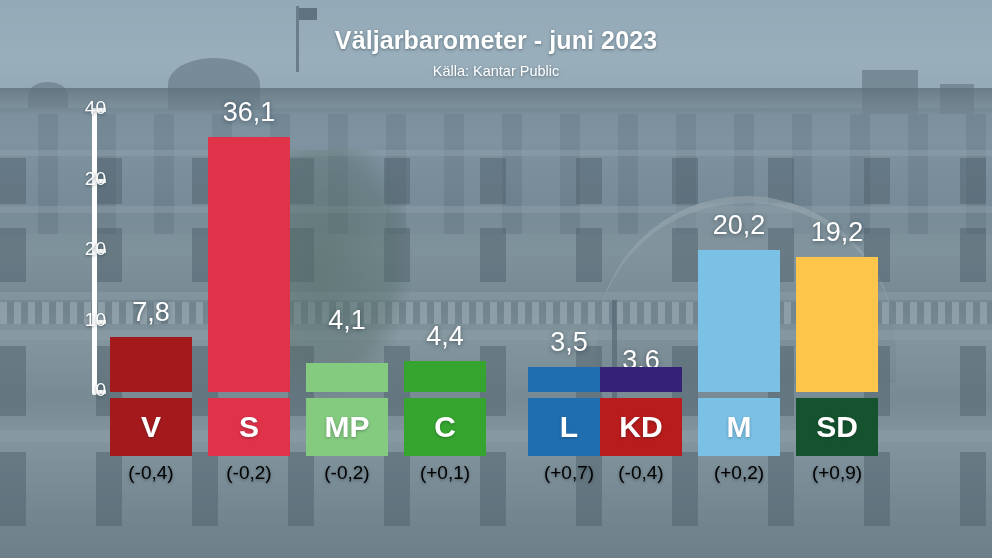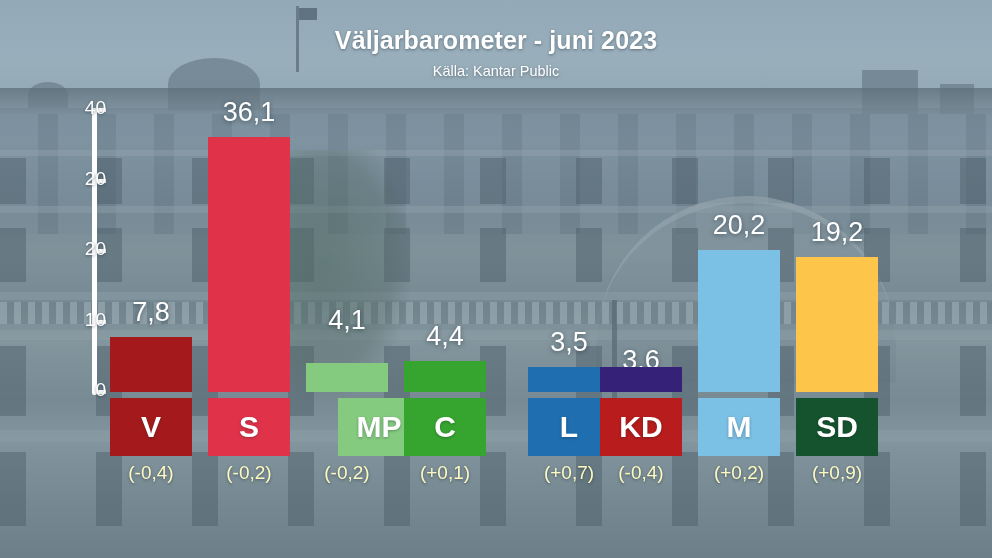--- a/index.html
+++ b/index.html
@@ -222,21 +222,21 @@
     color: #ffffff;
     text-shadow: 0 1px 3px rgba(18,32,42,.35);
   }
   .bar-change {
     position: absolute;
     left: -9px;
     top: 462px;
     width: 100px;
     text-align: center;
     font-size: 19px;
-    color: #fef9c3;
+    color: #000000;
     text-shadow: 0 1px 3px rgba(20,35,45,.5);
     white-space: nowrap;
   }
 </style>
 </head>
 <body>
 
 <div id="stage">
 
   <div class="bg-photo">
@@ -312,21 +312,21 @@
       </div>
       <div class="bar-group" style="left: 208px; top: 0px; height: 558px; border-radius: 7px;">
         <div class="bar-value" style="top: 97px;">36,1</div>
         <div class="bar-rect" style="top: 137px; height: 255px; background: rgb(224, 51, 74);"></div>
         <div class="bar-key" style="background: rgb(224, 51, 74);">S</div>
         <div class="bar-change">(-0,2)</div>
       </div>
       <div class="bar-group" style="left: 306px; top: 0px; height: 558px;">
         <div class="bar-value" style="top: 305px;">4,1</div>
         <div class="bar-rect" style="top: 363px; height: 29px; background: rgb(133, 203, 127);"></div>
-        <div class="bar-key" style="background: rgb(133, 203, 127); margin-left: 32px;">MP</div>
+        <div class="bar-key" style="background: rgb(133, 203, 127);">MP</div>
         <div class="bar-change">(-0,2)</div>
       </div>
       <div class="bar-group" style="left: 404px; top: 0px; height: 400px;">
         <div class="bar-value" style="top: 321px;">4,4</div>
         <div class="bar-rect" style="top: 361px; height: 31px; background: rgb(54, 165, 47);"></div>
         <div class="bar-key" style="background: rgb(54, 165, 47);">C</div>
         <div class="bar-change">(+0,1)</div>
       </div>
       <div class="bar-group" style="left: 528px; top: 0px; height: 424px;">
         <div class="bar-value" style="top: 327px;">3,5</div>

